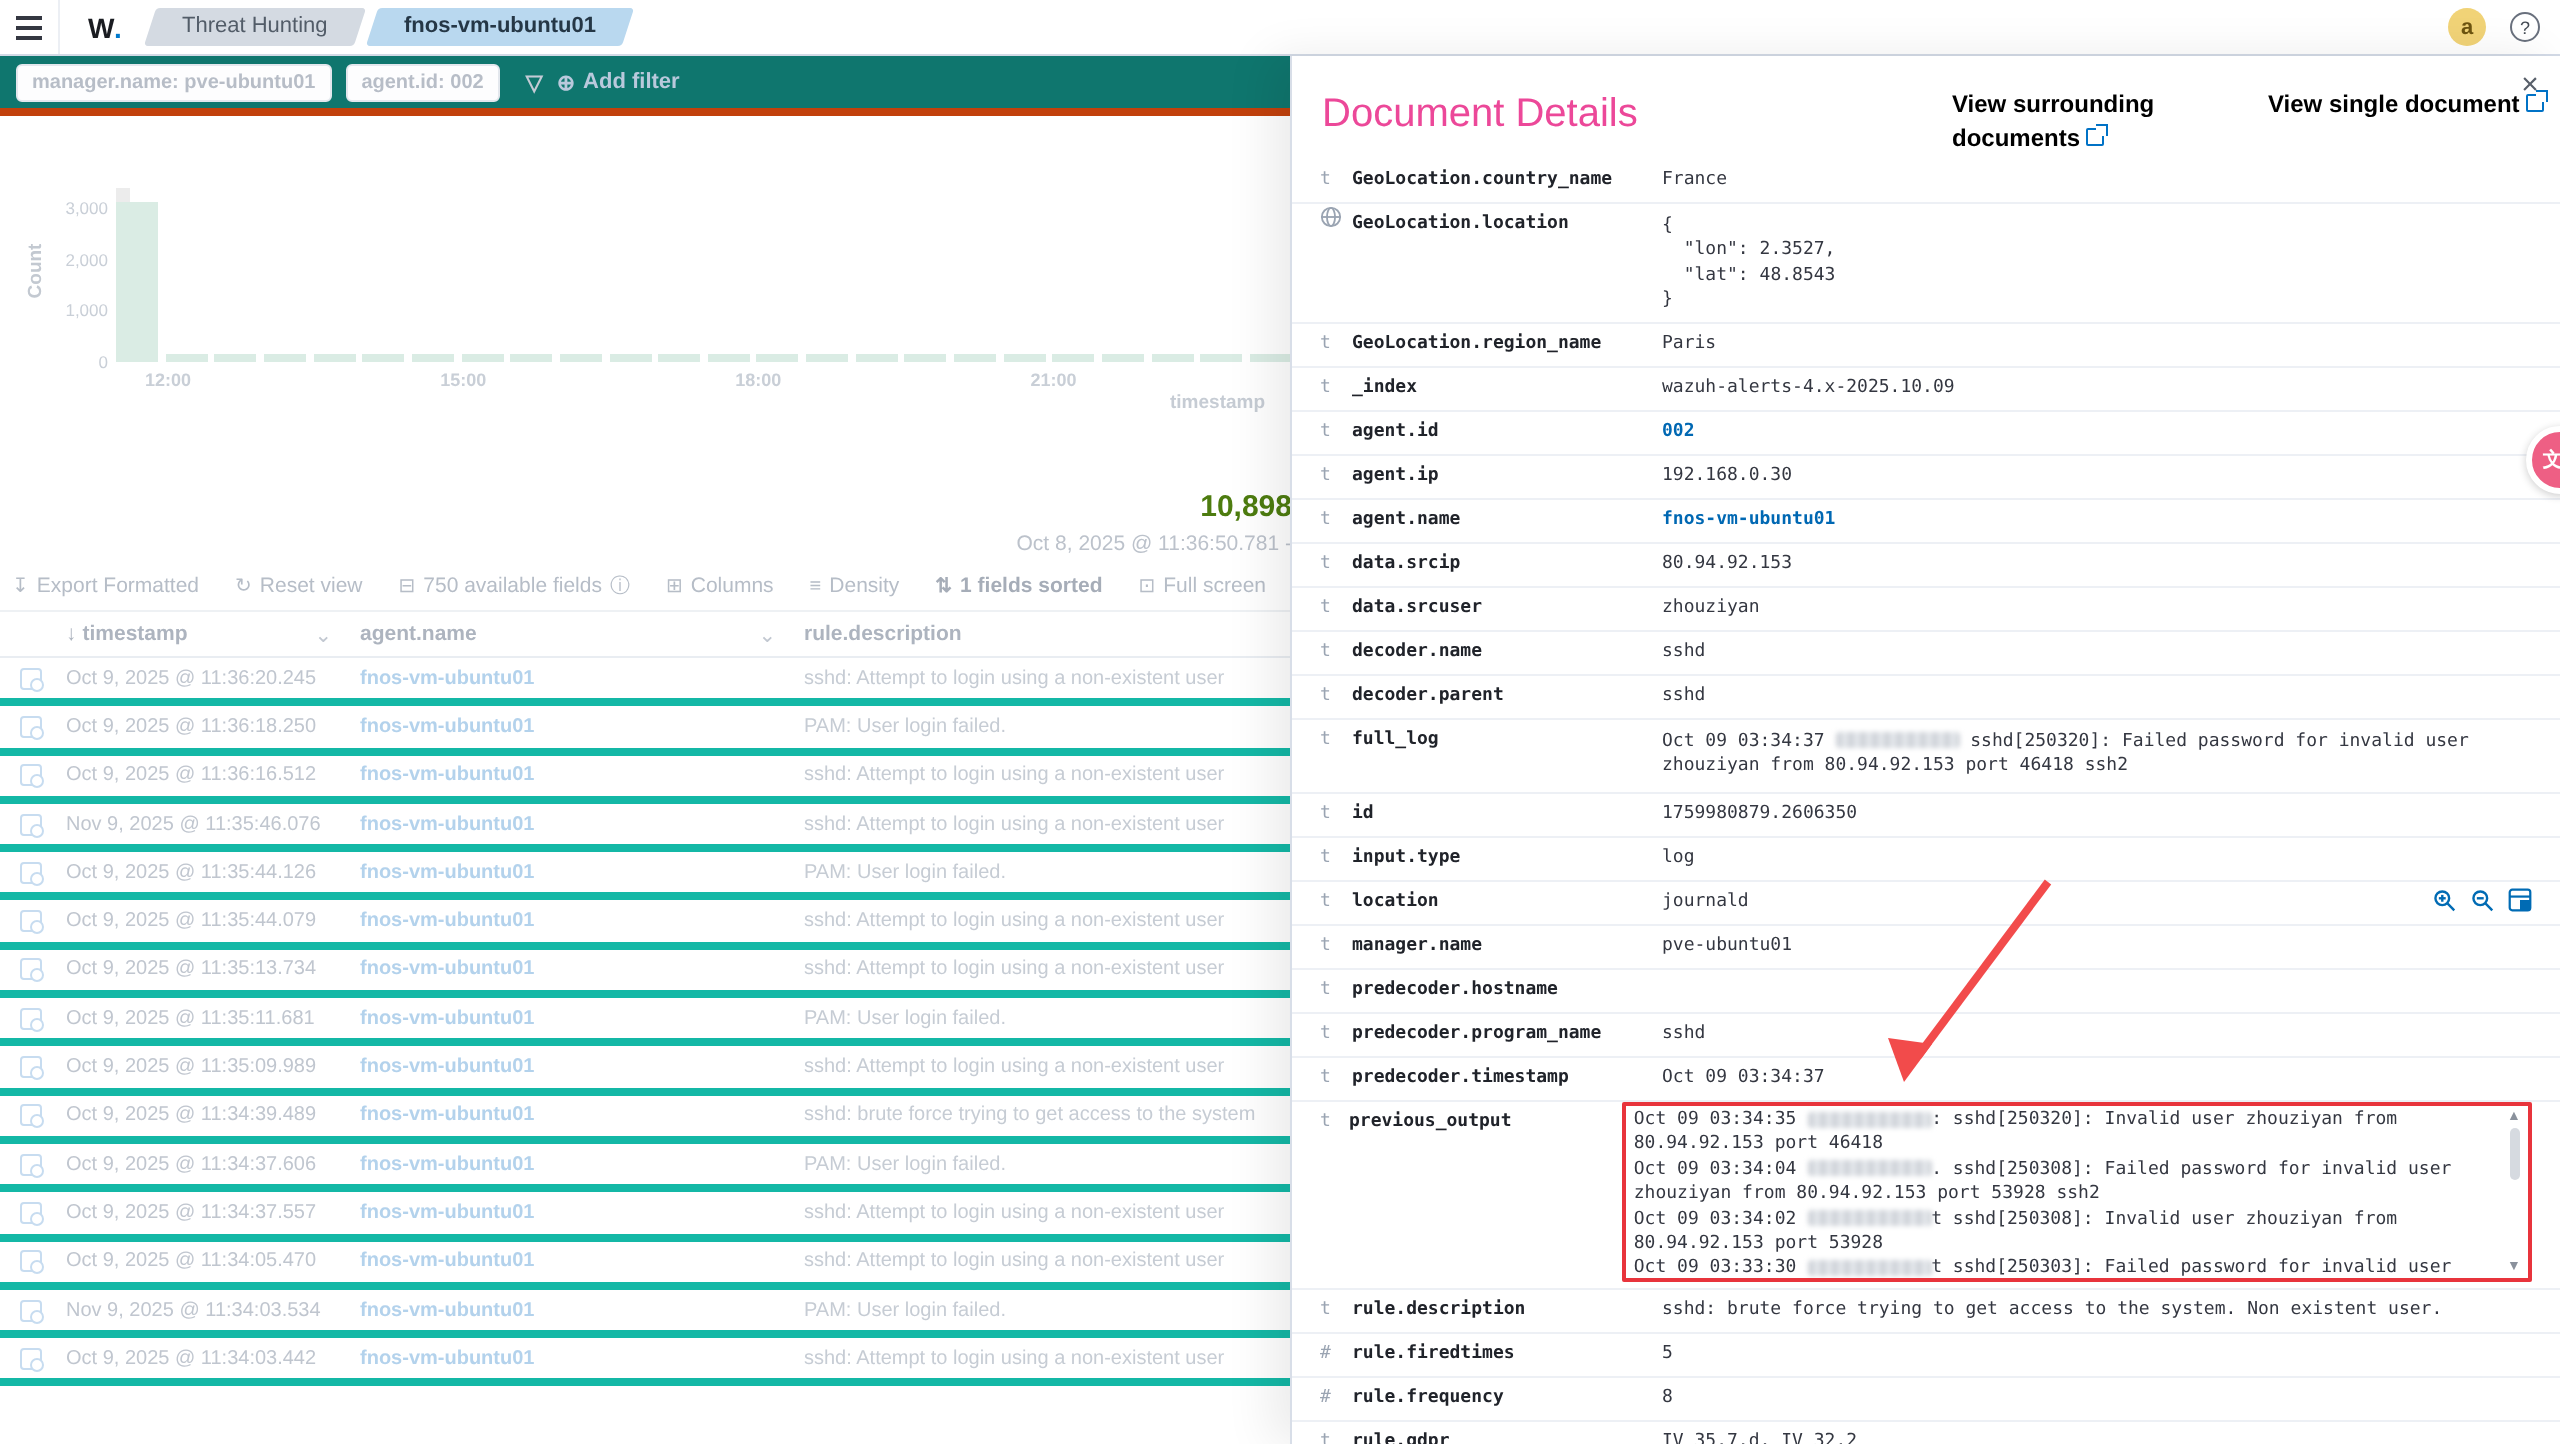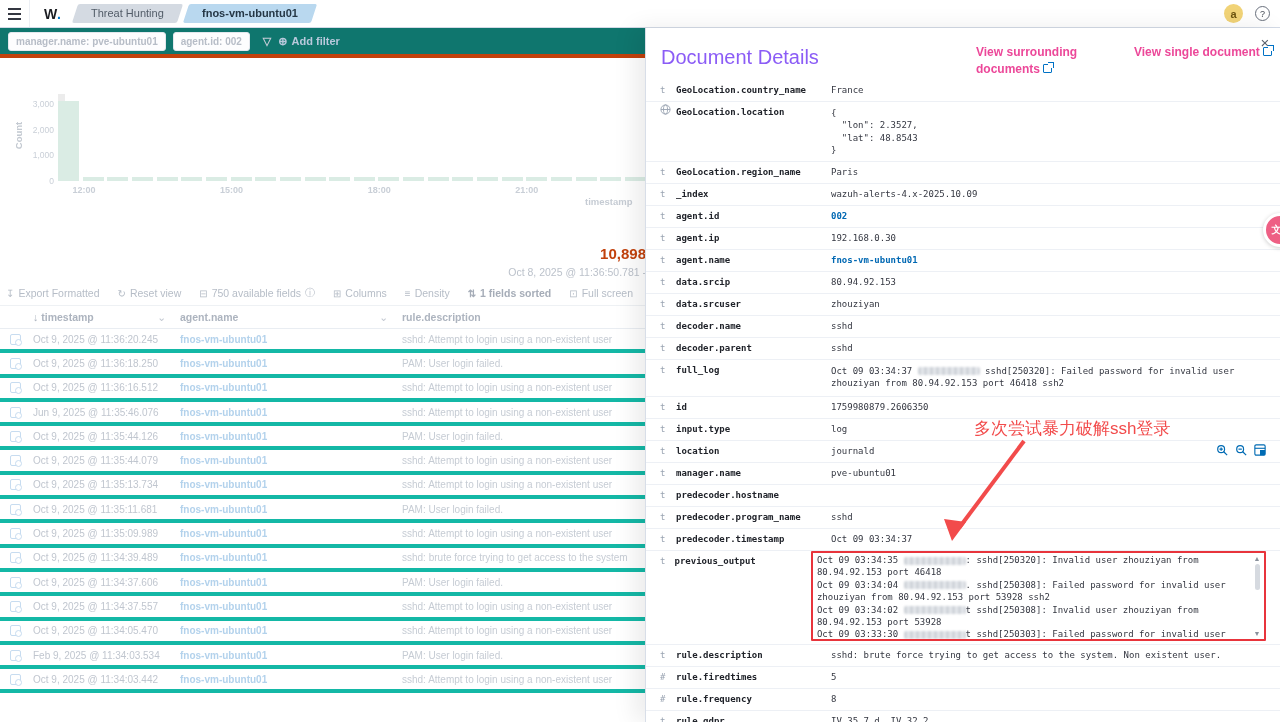--- a/index.html
+++ b/index.html
@@ -30,21 +30,21 @@
   .chart { position:absolute; left:0; top:58px; width:645px; height:165px; overflow:hidden; }
   .ylab { position:absolute; left:-32px; top:72px; width:100px; text-align:center; transform:rotate(-90deg); font-size:9.5px; font-weight:bold; color:#c3c9d1; }
   .ytick { position:absolute; right:591px; transform:translateY(-50%); font-size:8.5px; color:#c9cfd7; white-space:nowrap; }
   .bar { position:absolute; background:#daece4; }
   .ghostbar { position:absolute; background:#ececec; }
   .xtick { position:absolute; top:127px; transform:translateX(-50%); font-size:9px; color:#c9cfd7;font-weight:bold; }
   .xaxis-label { position:absolute; left:585px; top:138px; font-size:9.5px; font-weight:bold; color:#c6ccd4; white-space:nowrap; }
 
   
   .hits { position:absolute; right:634px; top:245px; text-align:right; }
-  .hits .count { font-size:15px; font-weight:bold; color:#c2410c; }
+  .hits .count { font-size:15px; font-weight:bold; color:#4d7c0f; }
   .hits .range { font-size:10.5px; color:#bcc2cb; margin-top:4px; white-space:nowrap; }
   .toolbar { position:absolute; left:6px; top:286px; width:639px; display:flex; align-items:center; gap:18px; font-size:10.5px; color:#b6bdc7; white-space:nowrap; }
   .toolbar .titem { display:flex; align-items:center; gap:4px; }
   .toolbar .bold { font-weight:bold; color:#a6adb8; }
   .toolbar .ticon { font-size:10px; }
 
   
   .grid { position:absolute; left:0; top:305px; width:645px; }
   .gh { display:flex; height:24px; border-top:1px solid #eef1f4; border-bottom:1px solid #e9edf2; align-items:center; font-size:10.5px; font-weight:bold; color:#adb4bf; }
   .gh .c1 { width:30px; }
@@ -56,22 +56,22 @@
   .grow .c1 { width:30px; display:flex; justify-content:center; }
   .expand-ic { width:11px; height:11px; border:1.3px solid #c7dcf0; border-radius:2px; position:relative; }
   .expand-ic::after { content:""; position:absolute; right:-2px; bottom:-2px; width:5px; height:5px; border:1.2px solid #c7dcf0; border-radius:50%; background:#fff; }
   .grow .c2 { width:150px; padding-left:3px; color:#c0c6cf; white-space:nowrap; }
   .grow .c3 { width:222px; color:#b3d2ec; font-weight:bold; white-space:nowrap; }
   .grow .c4 { flex:1; color:#c6ccd4; white-space:nowrap; overflow:hidden; }
   .rowsper { position:absolute; left:8px; top:698px; font-size:10.5px; color:#b9bfc8; display:flex; gap:5px; align-items:center;margin-top:48px; }
 
   
   .flyout { position:absolute; left:645px; top:28px; width:635px; height:694px; background:#fff; border-left:1px solid #d8dee8; box-shadow:-10px 0 22px rgba(0,0,0,0.08); z-index:50; overflow:hidden; }
-  .fly-title { position:absolute; left:15px; top:18px; font-size:20px; color:#8b5cf6; }
-  .fly-link { position:absolute; font-size:12px; font-weight:bold; color:#ec4899; line-height:1.4; cursor:pointer; }
+  .fly-title { position:absolute; left:15px; top:18px; font-size:20px; color:#ec4899; }
+  .fly-link { position:absolute; font-size:12px; font-weight:bold; color:#000000; line-height:1.4; cursor:pointer; }
   .fly-link.surround { left:330px; top:16px; width:120px; }
   .fly-link.single { left:488px; top:16px; white-space:nowrap; }
   .ext { display:inline-block; width:9px; height:9px; border:1.2px solid #0072c6; border-radius:1px; position:relative; margin-left:3px; }
   .ext::after { content:""; position:absolute; right:-3px; top:-3px; width:5px; height:5px; border-top:1.2px solid #0072c6; border-right:1.2px solid #0072c6; background:#fff; }
   .fly-close { position:absolute; right:6px; top:6px; font-size:15px; color:#585f6a; width:18px; height:18px; text-align:center; line-height:17px; cursor:pointer; }
 
   .fields { position:absolute; left:0; top:52px; right:0; }
   .frow { display:flex; align-items:flex-start; padding:0 14px; border-bottom:1px solid #edf0f5; position:relative; }
   .frow .fic { width:16px; font-family:"DejaVu Sans Mono", monospace; font-size:9px; color:#9aa4b2; line-height:21px; }
   .frow .fname { width:155px; font-family:"DejaVu Sans Mono", monospace; font-size:9px; font-weight:bold; color:#20232a; line-height:21px; white-space:nowrap; }
@@ -236,21 +236,21 @@
             <div class="expand-ic"></div>
           </div>
           <div class="c2">Oct 9, 2025 @ 11:36:16.512</div>
           <div class="c3">fnos-vm-ubuntu01</div>
           <div class="c4">sshd: Attempt to login using a non-existent user</div>
         </div>
         <div class="grow">
           <div class="c1">
             <div class="expand-ic"></div>
           </div>
-          <div class="c2">Jun 9, 2025 @ 11:35:46.076</div>
+          <div class="c2">Nov 9, 2025 @ 11:35:46.076</div>
           <div class="c3">fnos-vm-ubuntu01</div>
           <div class="c4">sshd: Attempt to login using a non-existent user</div>
         </div>
         <div class="grow">
           <div class="c1">
             <div class="expand-ic"></div>
           </div>
           <div class="c2">Oct 9, 2025 @ 11:35:44.126</div>
           <div class="c3">fnos-vm-ubuntu01</div>
           <div class="c4">PAM: User login failed.</div>
@@ -316,21 +316,21 @@
             <div class="expand-ic"></div>
           </div>
           <div class="c2">Oct 9, 2025 @ 11:34:05.470</div>
           <div class="c3">fnos-vm-ubuntu01</div>
           <div class="c4">sshd: Attempt to login using a non-existent user</div>
         </div>
         <div class="grow">
           <div class="c1">
             <div class="expand-ic"></div>
           </div>
-          <div class="c2">Feb 9, 2025 @ 11:34:03.534</div>
+          <div class="c2">Nov 9, 2025 @ 11:34:03.534</div>
           <div class="c3">fnos-vm-ubuntu01</div>
           <div class="c4">PAM: User login failed.</div>
         </div>
         <div class="grow">
           <div class="c1">
             <div class="expand-ic"></div>
           </div>
           <div class="c2">Oct 9, 2025 @ 11:34:03.442</div>
           <div class="c3">fnos-vm-ubuntu01</div>
           <div class="c4">sshd: Attempt to login using a non-existent user</div>
@@ -502,20 +502,19 @@
           <span class="fval">8</span>
         </div>
         <div class="frow" style="height: 22px;">
           <span class="fic">t</span>
           <span class="fname">rule.gdpr</span>
           <span class="fval">IV_35.7.d, IV_32.2</span>
         </div>
       </div>
   </aside>
 
-  <div class="annot-note">多次尝试暴力破解ssh登录</div>
   <svg class="annot-svg" viewBox="0 0 1280 722">
     <line x1="1024" y1="441" x2="959" y2="528" stroke="#f24b4b" stroke-width="4"></line>
     <polygon points="952,541 944,519 966,522" fill="#f24b4b"></polygon>
   </svg>
 
   <div class="translate-badge">文A</div>
 </div>
 
 </body></html>

